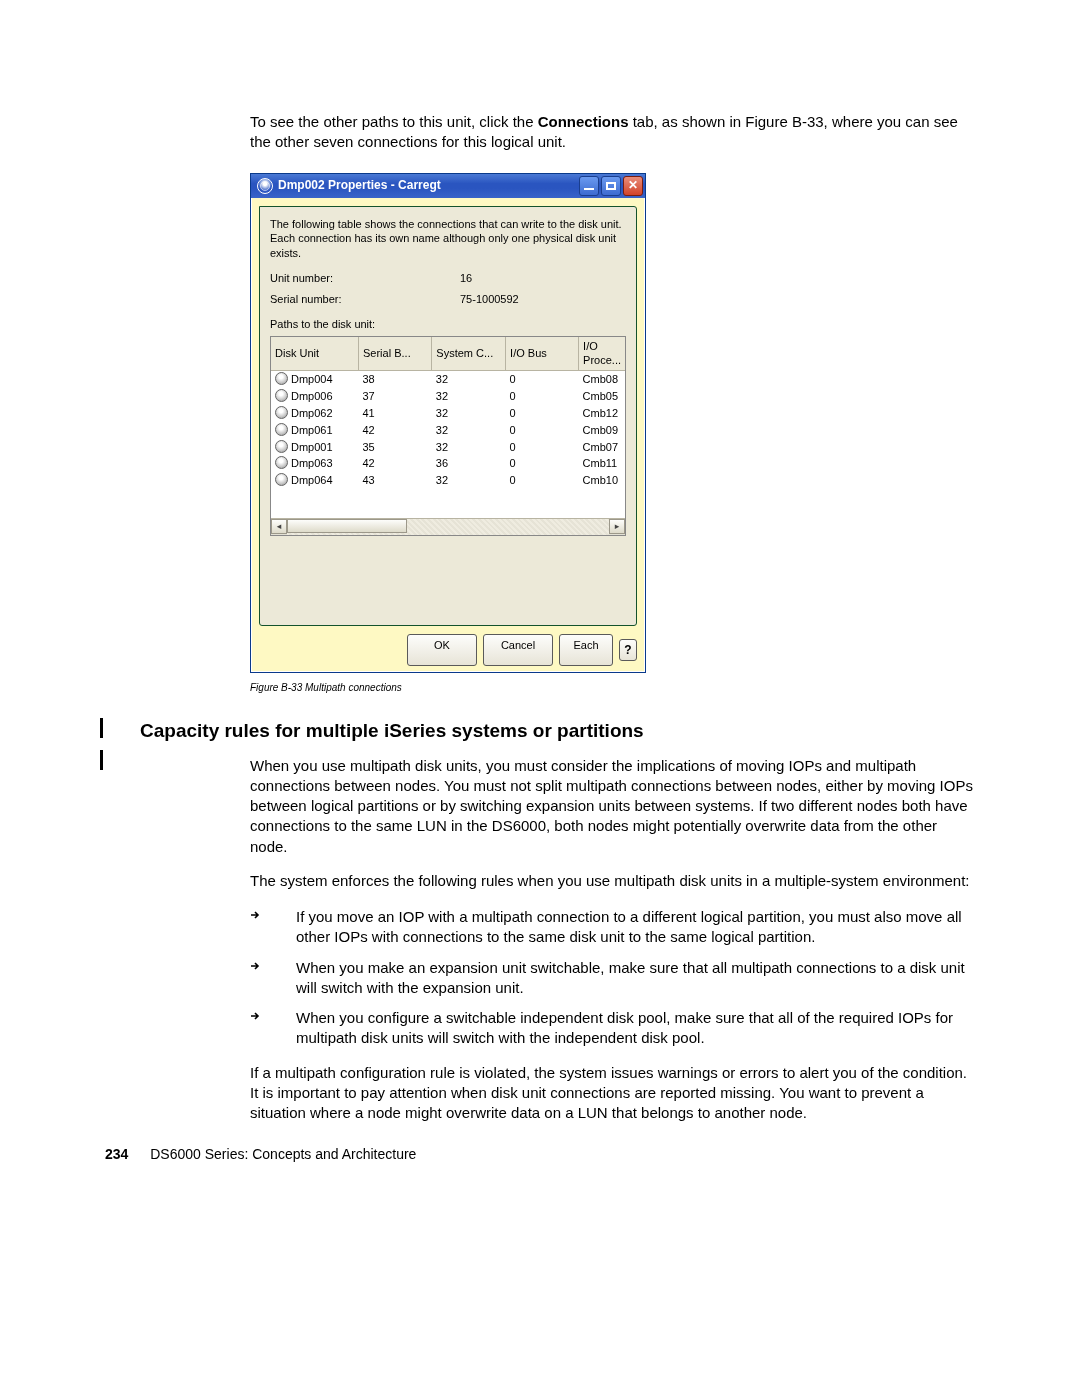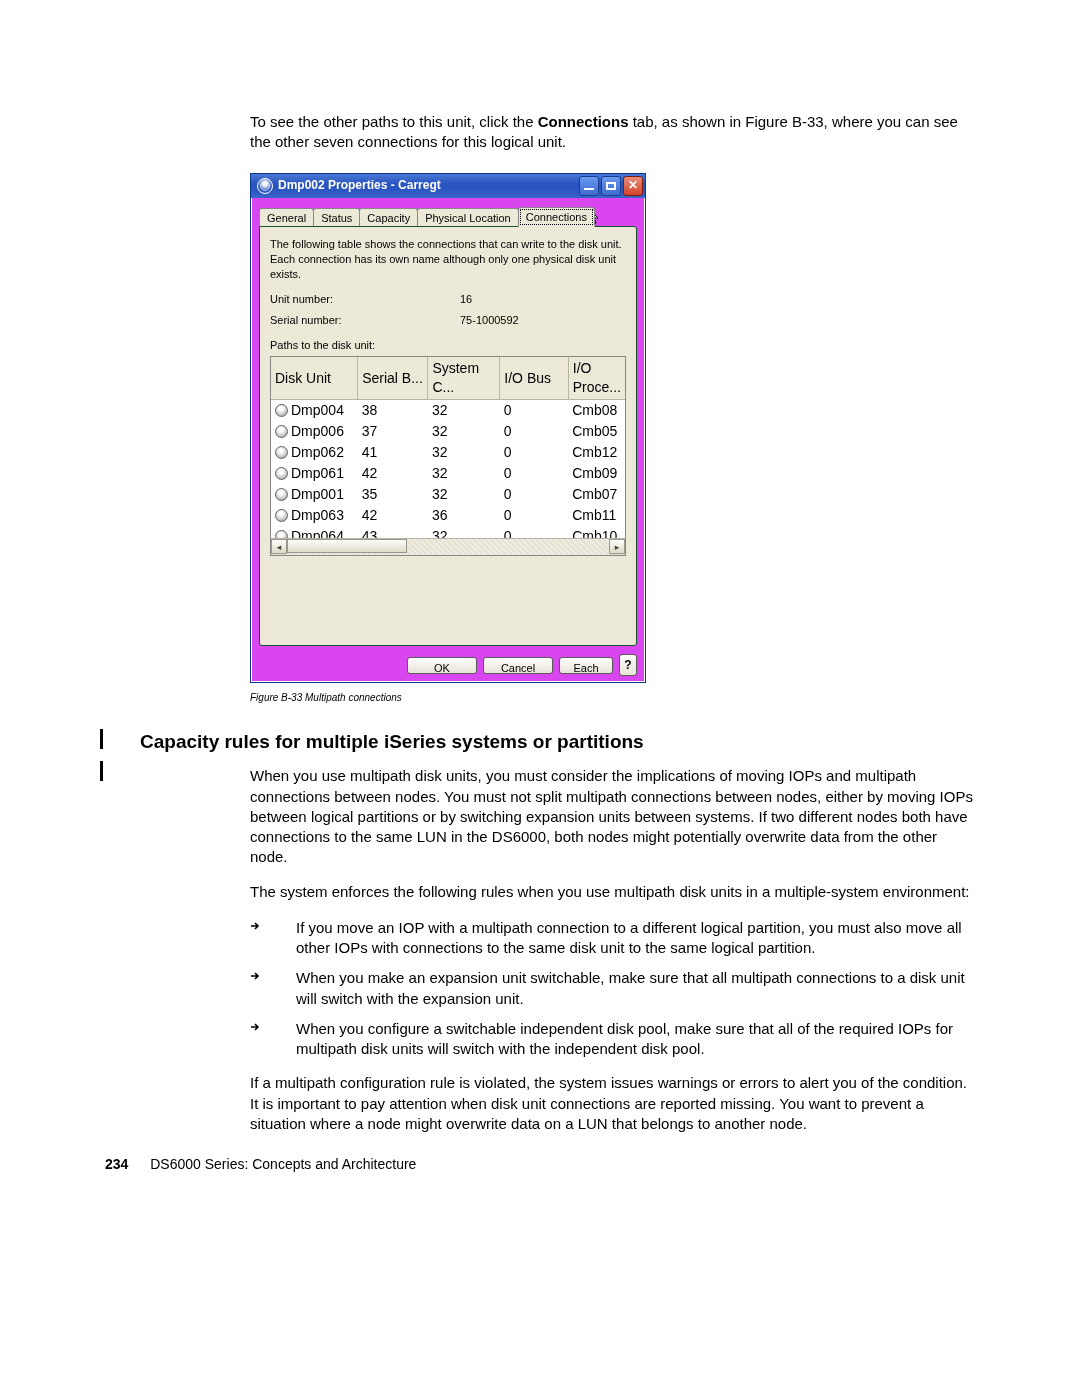--- a/index.html
+++ b/index.html
@@ -23,21 +23,21 @@
     margin-bottom: 16px;
   }
   .body-text p { margin: 0 0 14px 0; }
   .figure-wrap {
     margin: 20px 0 8px 145px;
   }
   
   .dialog {
     width: 394px;
     border: 1px solid #0a3a8b;
-    background: #d946ef;
+    background: #fef9c3;
     box-shadow: 0 0 0 1px #fff inset;
     font-size: 11px;
     color: #000;
   }
   .titlebar {
     height: 24px;
     background: linear-gradient(#4a79d4, #2a55c0 40%, #2a55c0 60%, #3964c9);
     display: flex;
     align-items: center;
     padding: 0 2px 0 6px;
@@ -129,21 +129,21 @@
   .table-wrap {
     border:1px solid #888;
     background:#fff;
     height: 198px;
     overflow:hidden;
     position:relative;
   }
   table.disk-table {
     border-collapse: collapse;
     width: 100%;
-    font-size: 14px;
+    font-size: 11px;
   }
   .disk-table thead th {
     background:#ece9d8;
     border:1px solid #b8b4a2;
     border-top:none;
     font-weight:normal;
     text-align:left;
     padding:2px 4px;
   }
   .disk-table thead th:first-child{ border-left:none;}
@@ -188,21 +188,21 @@
   
   .dlg-btns {
     display:flex;
     justify-content:flex-end;
     gap:6px;
     margin-top:8px;
     align-items:center;
   }
   .dlg-btn {
     min-width:70px;
-    height:17px;
+    height:32px;
     border:1px solid #5a5a5a;
     background:linear-gradient(#fdfdfb,#e7e4d7);
     border-radius:3px;
     font-size:11px;
     text-align:center;
     line-height:20px;
     box-sizing:border-box;
     padding:0 8px;
   }
   .dlg-qmark {
@@ -272,32 +272,20 @@
       <div class="titlebar">
         <span class="title-icon"></span>
         <span class="title">Dmp002 Properties - Carregt</span>
         <div class="tb-btns">
           <div class="tb-btn tb-min"></div>
           <div class="tb-btn tb-max"></div>
           <div class="tb-btn red tb-close"></div>
         </div>
       </div>
       <div class="dlg-inner">
-        <div class="tabs-row">
-          <div class="tab">General</div>
-          <div class="tab">Status</div>
-          <div class="tab">Capacity</div>
-          <div class="tab">Physical Location</div>
-          <div class="tab active">Connections</div>
-          <div class="cursor">
-            <svg width="14" height="18" viewBox="0 0 14 18">
-              <path d="M1 1 L1 14 L4 11 L6 16 L8 15 L6 10 L10 10 Z" fill="#fff" stroke="#000" stroke-width="1"></path>
-            </svg>
-          </div>
-        </div>
         <div class="tab-panel">
           <div class="desc">The following table shows the connections that can write to the disk unit.  Each connection has its own name although only one physical disk unit exists.</div>
           <div class="kv-row">
             <span class="k">Unit number:</span>
             <span>16</span>
           </div>
           <div class="kv-row">
             <span class="k">Serial number:</span>
             <span>75-1000592</span>
           </div>

